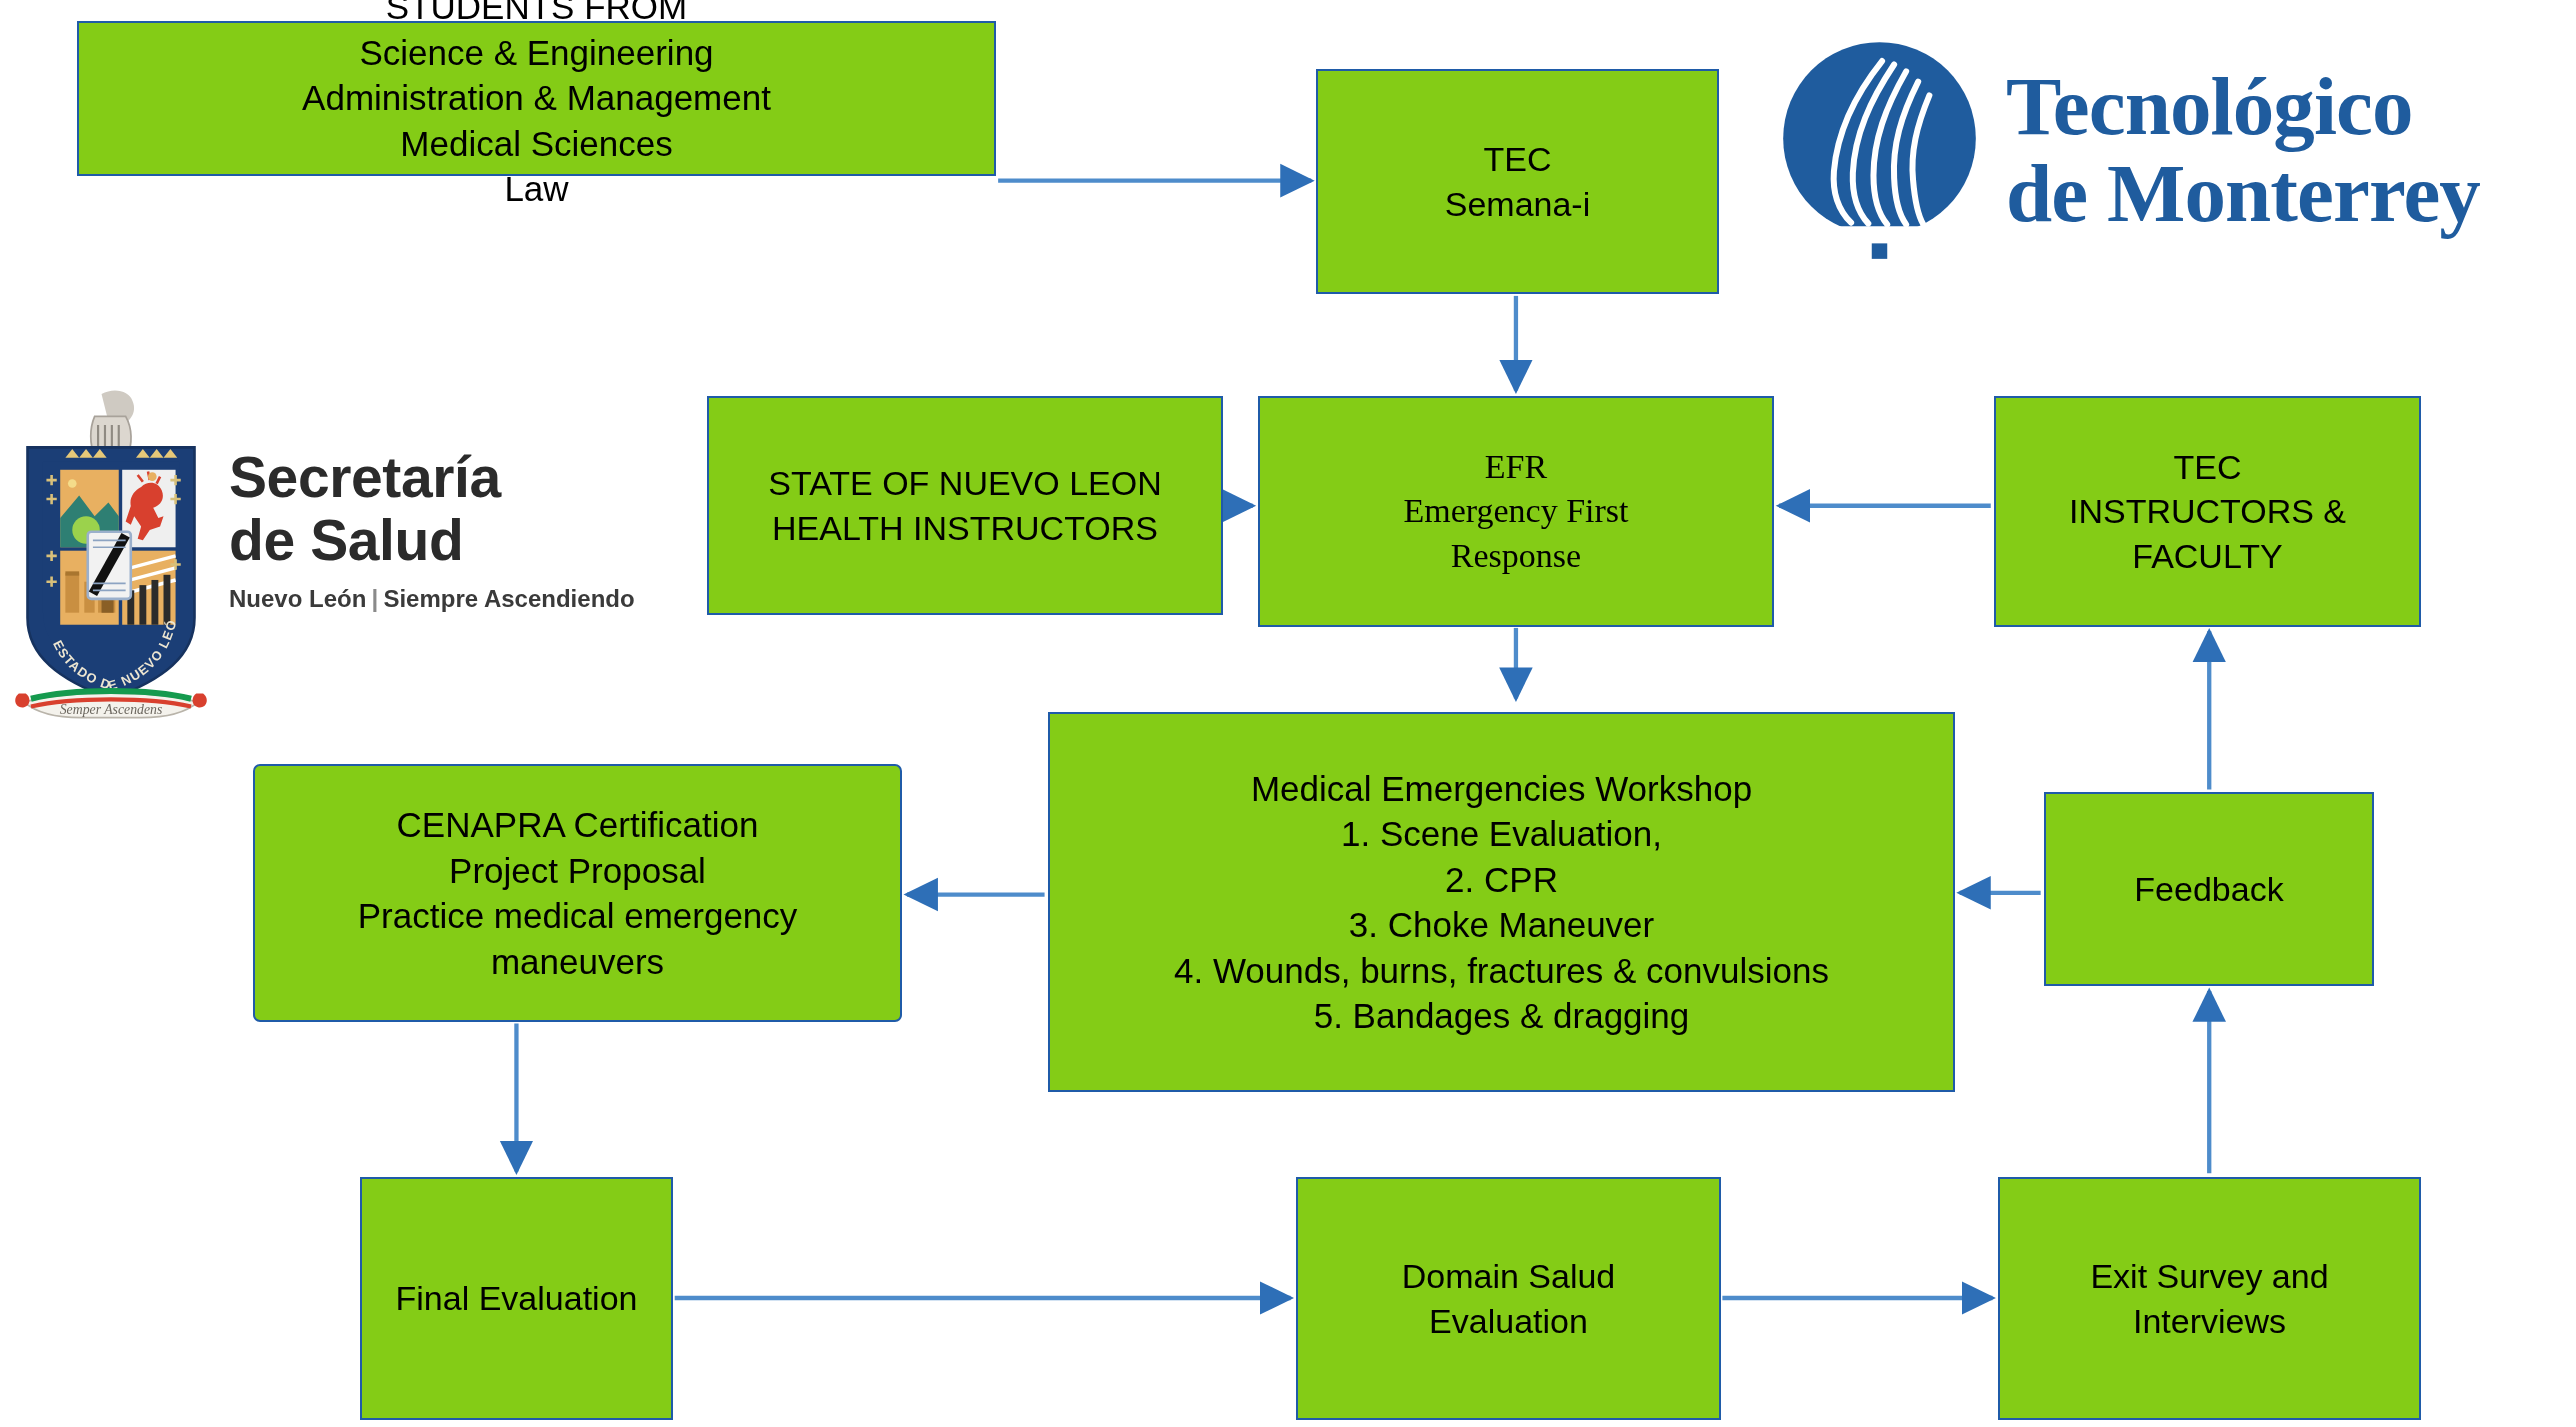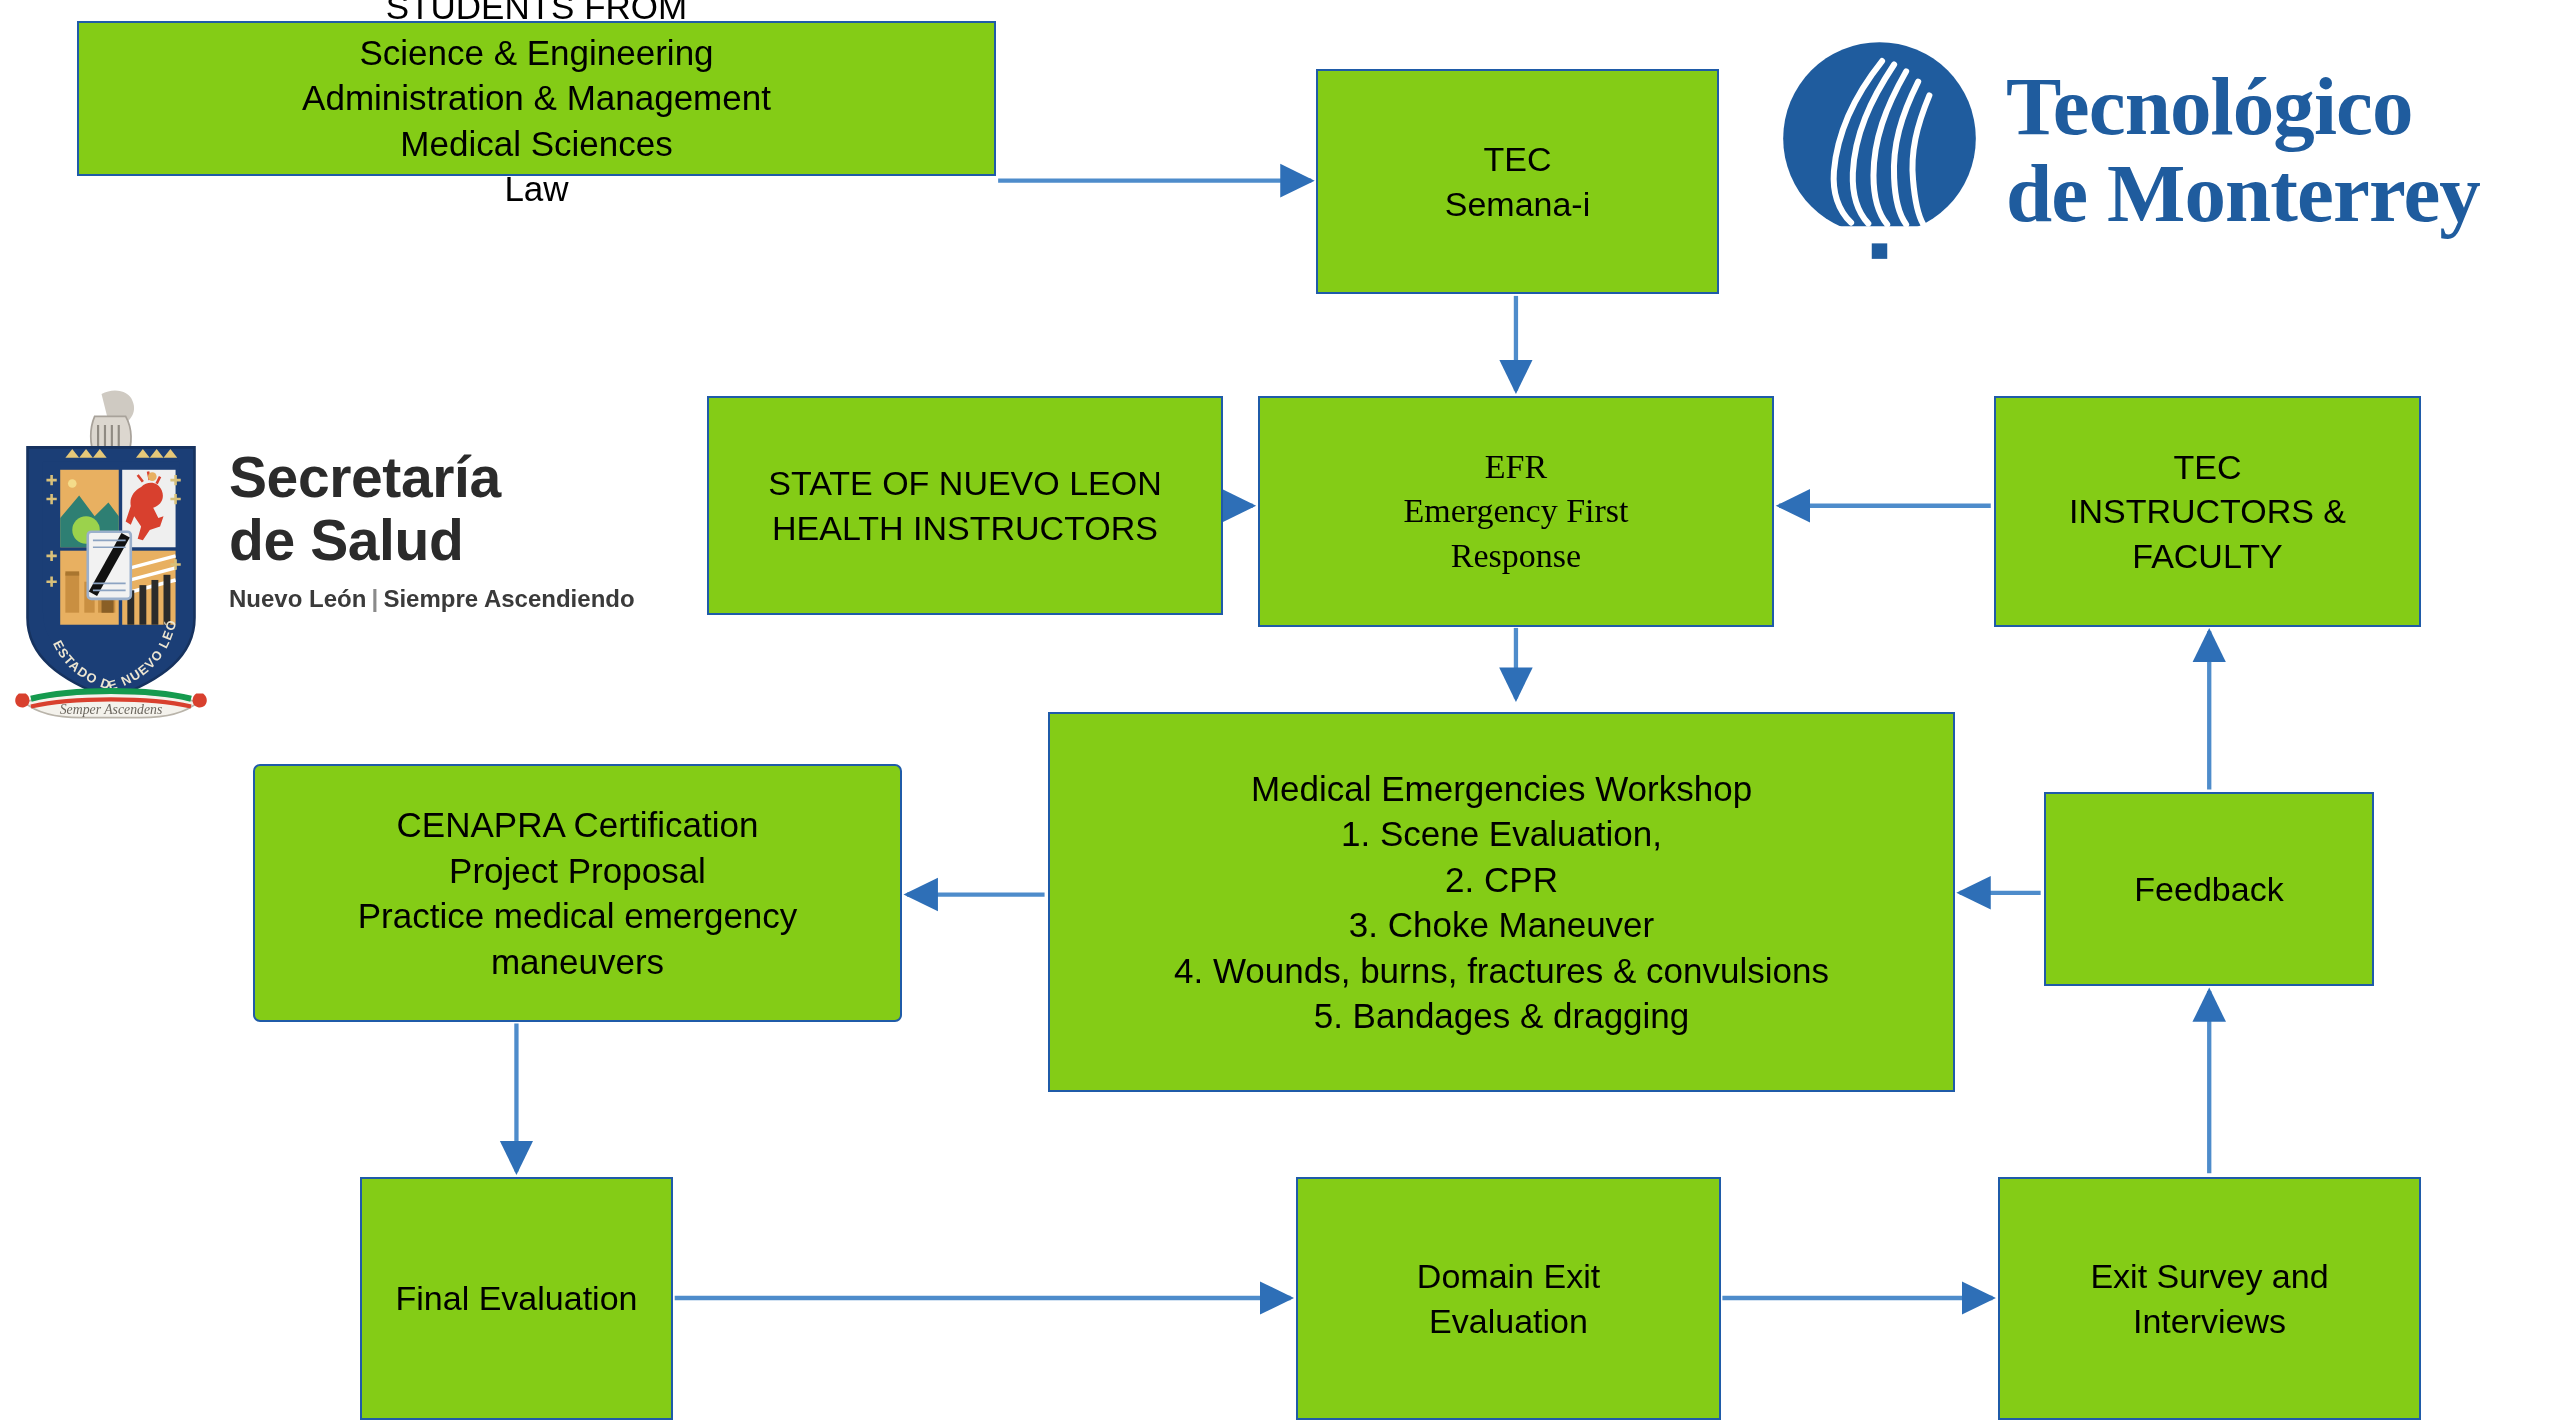--- a/index.html
+++ b/index.html
@@ -186,21 +186,21 @@
 
   <div class="node" id="node-feedback">
     <span class="line">Feedback</span>
   </div>
 
   <div class="node" id="node-final-eval">
     <span class="line">Final Evaluation</span>
   </div>
 
   <div class="node" id="node-domain-eval">
-    <span class="line">Domain Exit</span>
+    <span class="line">Domain Salud</span>
     <span class="line">Evaluation</span>
   </div>
 
   <div class="node" id="node-exit-survey">
     <span class="line">Exit Survey and</span>
     <span class="line">Interviews</span>
   </div>
 
   <div id="logo-tec">
     <svg class="mark" viewBox="0 0 250 252">

